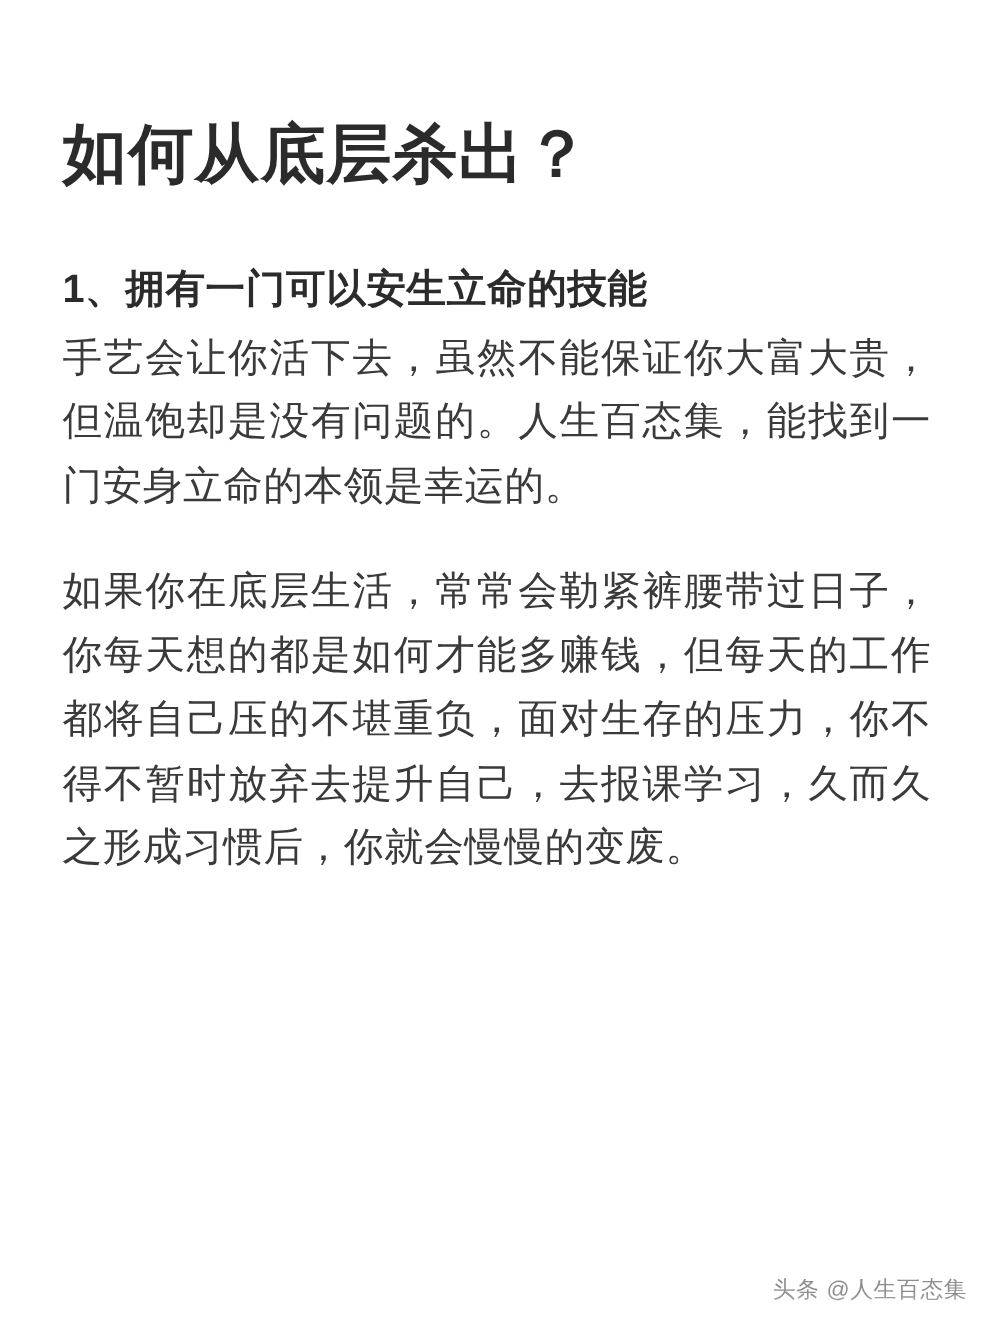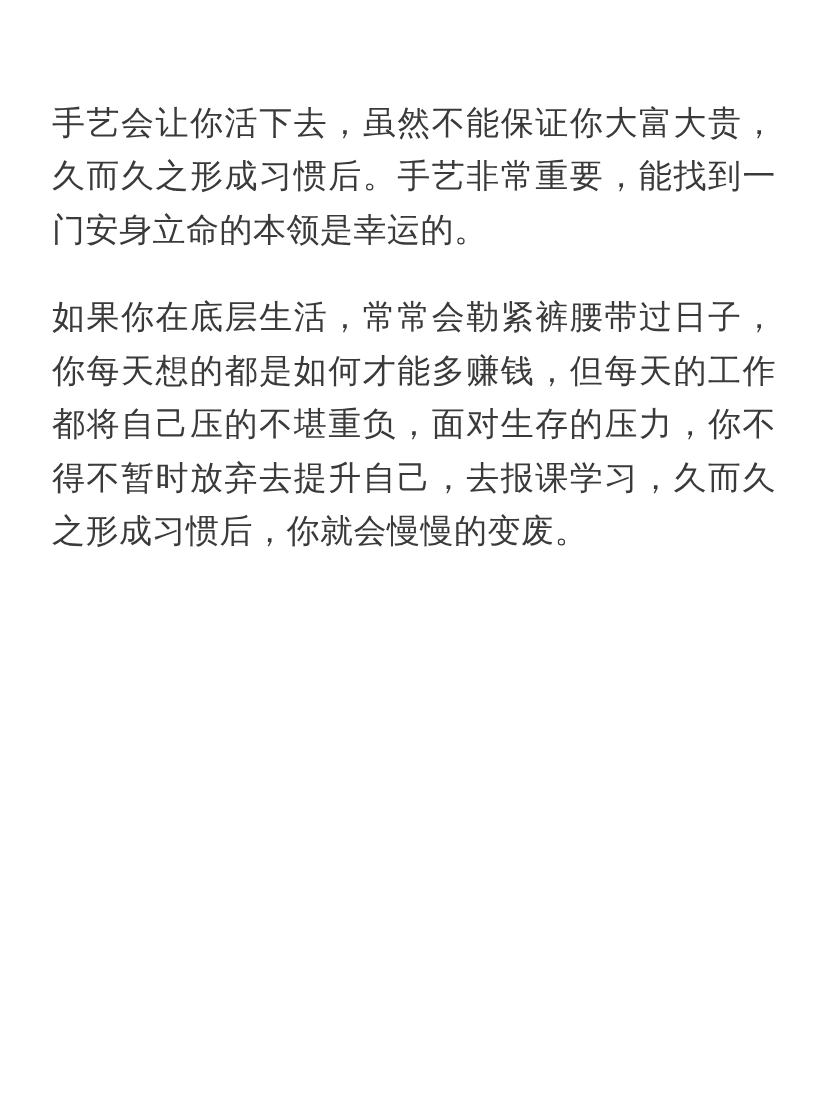--- a/index.html
+++ b/index.html
@@ -66,22 +66,25 @@
     height: 26px;
     background: linear-gradient(to bottom, rgba(255,255,255,0), rgba(255,255,255,0.96));
     pointer-events: none;
   }
 </style>
 </head>
 <body>
 
 <div class="page">
 
+  <h1 class="article-title">如何从底层杀出？</h1>
+
+  <h2 class="section-heading">1、拥有一门可以安生立命的技能</h2>
 
 
-
-  <p class="body-paragraph">手艺会让你活下去，虽然不能保证你大富大贵，久而久之形成习惯后。手艺非常重要，能找到一门安身立命的本领是幸运的。</p>
+  <p class="body-paragraph">手艺会让你活下去，虽然不能保证你大富大贵，但温饱却是没有问题的。人生百态集，能找到一门安身立命的本领是幸运的。</p>
 
   <p class="body-paragraph">如果你在底层生活，常常会勒紧裤腰带过日子，你每天想的都是如何才能多赚钱，但每天的工作都将自己压的不堪重负，面对生存的压力，你不得不暂时放弃去提升自己，去报课学习，久而久之形成习惯后，你就会慢慢的变废。</p>
 
+  <div class="watermark">头条 @人生百态集</div>
 
   <div class="fade-bottom"></div>
 </div>
 
 </body></html>

